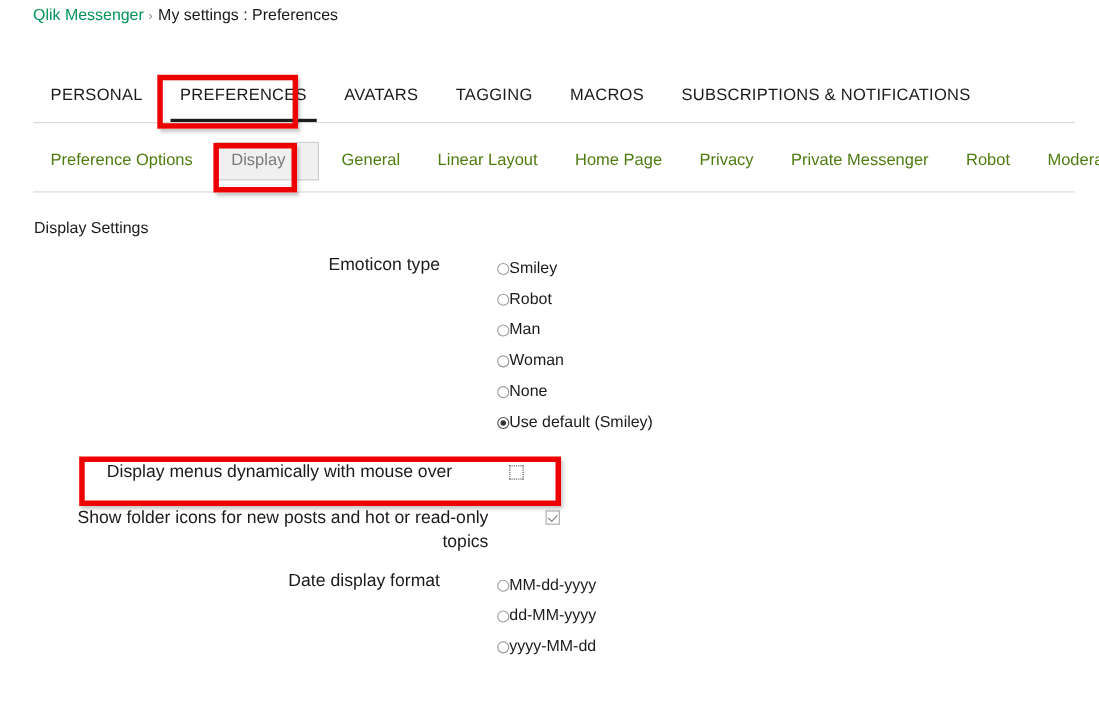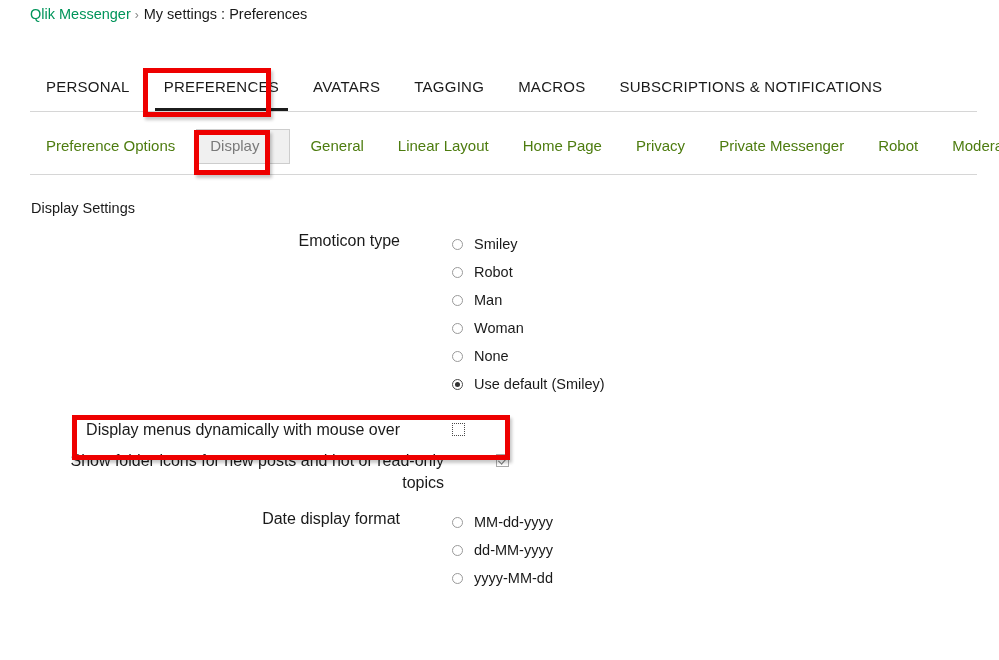--- a/index.html
+++ b/index.html
@@ -177,21 +177,20 @@
     content: "";
     position: absolute;
     left: 2px;
     top: 2px;
     width: 5px;
     height: 5px;
     border-radius: 50%;
     background: #333;
   }
   .radio-label {
-    margin-left: 11px;
     font-size: 14.5px;
     color: #1a1a1a;
     line-height: 18px;
     white-space: nowrap;
   }
 
   
   .check {
     width: 13px;
     height: 13px;
@@ -291,21 +290,21 @@
           <span class="radio"></span>
           <span class="radio-label">None</span>
         </div>
         <div class="radio-opt">
           <span class="radio checked"></span>
           <span class="radio-label">Use default (Smiley)</span>
         </div>
       </div>
   </div>
 
-  <div class="field-row" style="margin-bottom:10px;">
+  <div class="field-row" style="margin-bottom:20px;padding-left:11px;">
     <div class="field-label" style="line-height:20px;">Display menus dynamically with mouse over</div>
     <div class="field-control" style="margin-left:52px;padding-top:3px;">
       <div class="check focus"></div>
     </div>
   </div>
 
   <div class="field-row" style="margin-bottom:14px;padding-left:44px;">
     <div class="field-label" style="line-height:22px;">Show folder icons for new posts and hot or read-only topics</div>
     <div class="field-control" style="margin-left:52px;padding-top:4px;">
       <div class="check checked"></div>

